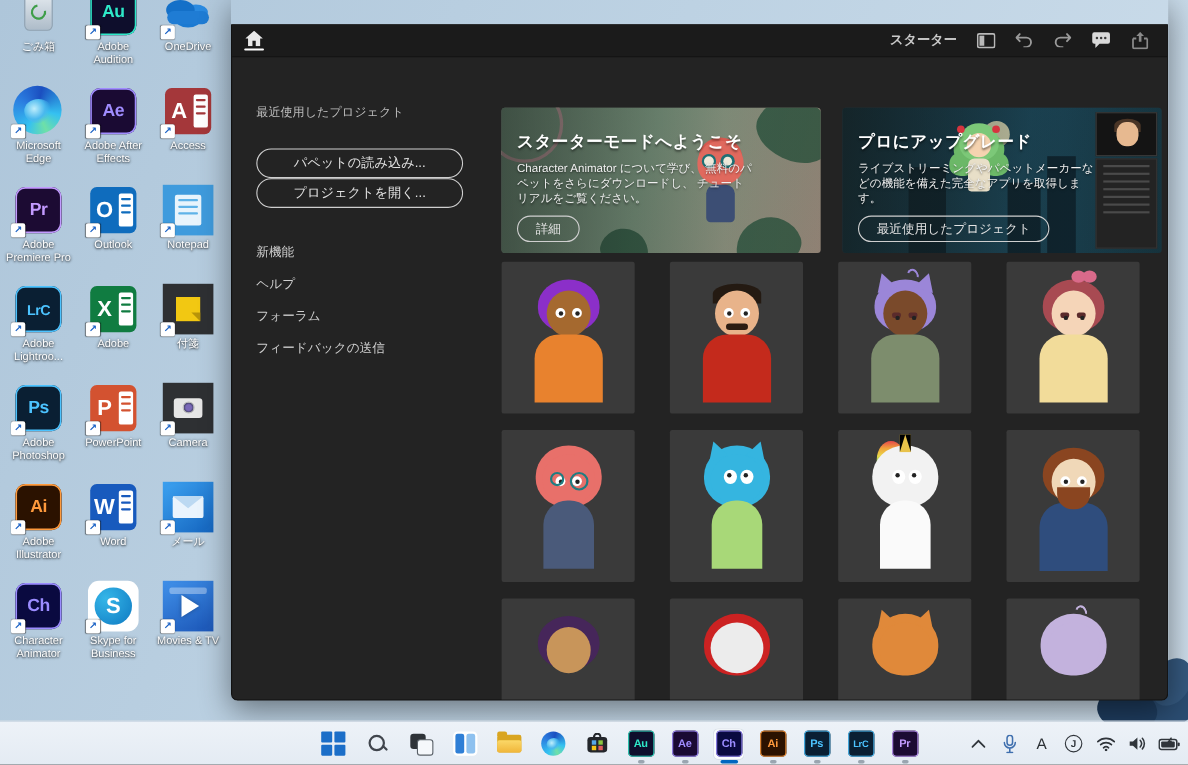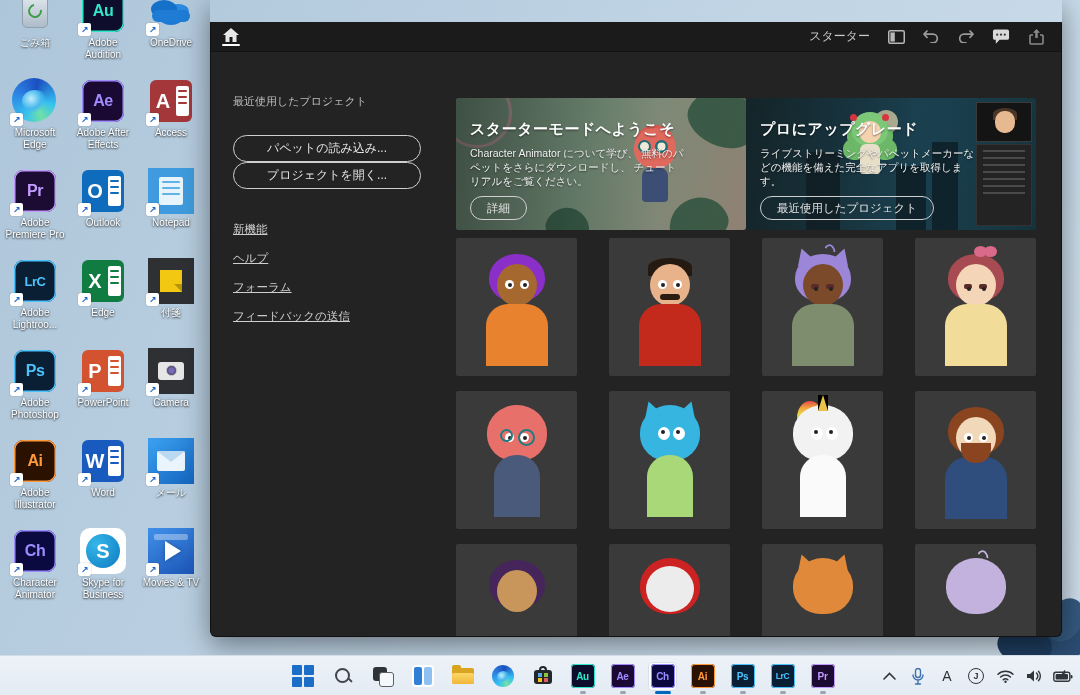--- a/index.html
+++ b/index.html
@@ -72,37 +72,37 @@
   #win-body { position:absolute; left:0; top:22px; width:852px; height:615px; background:#232323;
     border-radius:0 0 6px 6px; overflow:hidden; border:1px solid #111; border-top:none;}
 
   
   #app-toolbar { position:absolute; left:0; top:0; width:100%; height:30px; background:#1b1b1b;
     display:flex; align-items:center; border-bottom:1px solid #141414;}
   .home-btn { width:40px; height:30px; display:flex; flex-direction:column; align-items:center; justify-content:center; gap:2px; cursor:pointer;}
   .home-btn svg { display:block; }
   .home-underline { width:18px; height:2px; background:#fff; border-radius:1px;}
   #toolbar-right { margin-left:auto; display:flex; align-items:center; gap:17px; padding-right:16px;}
-  #mode-label { font-size:12px; color:#c9c9c9; }
+  #mode-label { font-size:12px; color:#c9c9c9;font-weight:bold; }
   .tb-icon { width:18px; height:18px; display:flex; align-items:center; justify-content:center; cursor:pointer; }
 
   
   #content { position:absolute; left:0; top:30px; width:100%; height:585px; display:flex; }
   #sidebar { width:230px; flex:none; padding:42px 0 0 22px; }
   #recent-title { font-size:11px; color:#bdbdbd; }
   .pill-btn { width:188px; height:27px; border:1.5px solid #cfcfcf; border-radius:14px; background:transparent;
     color:#e3e3e3; font-size:12px; display:flex; align-items:center; justify-content:center; cursor:pointer;
     font-family:inherit; }
   #sidebar .pill-btn:first-of-type { margin-top:26px; }
   #sidebar .pill-btn + .pill-btn { margin-top:0; }
   #side-links { margin-top:26px; display:flex; flex-direction:column; }
-  .side-link { font-size:11.5px; color:#cfcfcf; padding:7px 0; cursor:pointer;text-decoration:underline; }
+  .side-link { font-size:11.5px; color:#cfcfcf; padding:7px 0; cursor:pointer; }
 
   #main { flex:1; padding:46px 24px 0 15px; }
-  #banners { display:flex; }
+  #banners { display:flex; gap:20px; }
   .banner { position:relative; width:290px; height:132px; border-radius:3px; overflow:hidden; flex:none; }
   .banner .overlay { position:absolute; inset:0; background:linear-gradient(90deg,rgba(20,25,22,.55),rgba(20,25,22,.15) 70%); }
   .banner .btxt { position:absolute; left:14px; top:22px; right:10px; z-index:3; }
   .banner h3 { color:#fff; font-size:15px; font-weight:bold; letter-spacing:.5px; margin-bottom:7px; text-shadow:0 1px 2px rgba(0,0,0,.5);}
   .banner p { color:#f0f0f0; font-size:10.5px; line-height:14px; text-shadow:0 1px 2px rgba(0,0,0,.6); max-width:215px;}
   .banner .pill-btn { width:auto; padding:0 16px; height:24px; margin-top:8px; font-size:11.5px; border-width:1.5px; display:inline-flex;}
 
   
   #welcome-banner { background:linear-gradient(105deg,#73937c 0%,#85a289 45%,#a59384 100%); }
   .wb-wheel { position:absolute; left:-14px; top:-20px; width:70px; height:70px; border:3px solid rgba(235,160,175,.65); border-radius:50%;}
@@ -309,21 +309,21 @@
           <div class="office-tile" style="background: rgb(16, 124, 65);">
             <span class="letter">X</span>
             <span class="page">
               <i style="background: rgb(16, 124, 65);"></i>
               <i style="background: rgb(16, 124, 65);"></i>
               <i style="background: rgb(16, 124, 65);"></i>
             </span>
           </div>
           <span class="shortcut-arrow">↗</span>
         </div>
-        <div class="lbl">Edge</div>
+        <div class="lbl">Adobe</div>
       </div>
       <div class="desk-icon">
         <div class="art art-sticky">
           <div class="tile-generic art-sticky">
             <div class="note"></div>
           </div>
           <span class="shortcut-arrow">↗</span>
         </div>
         <div class="lbl">付箋</div>
       </div>

